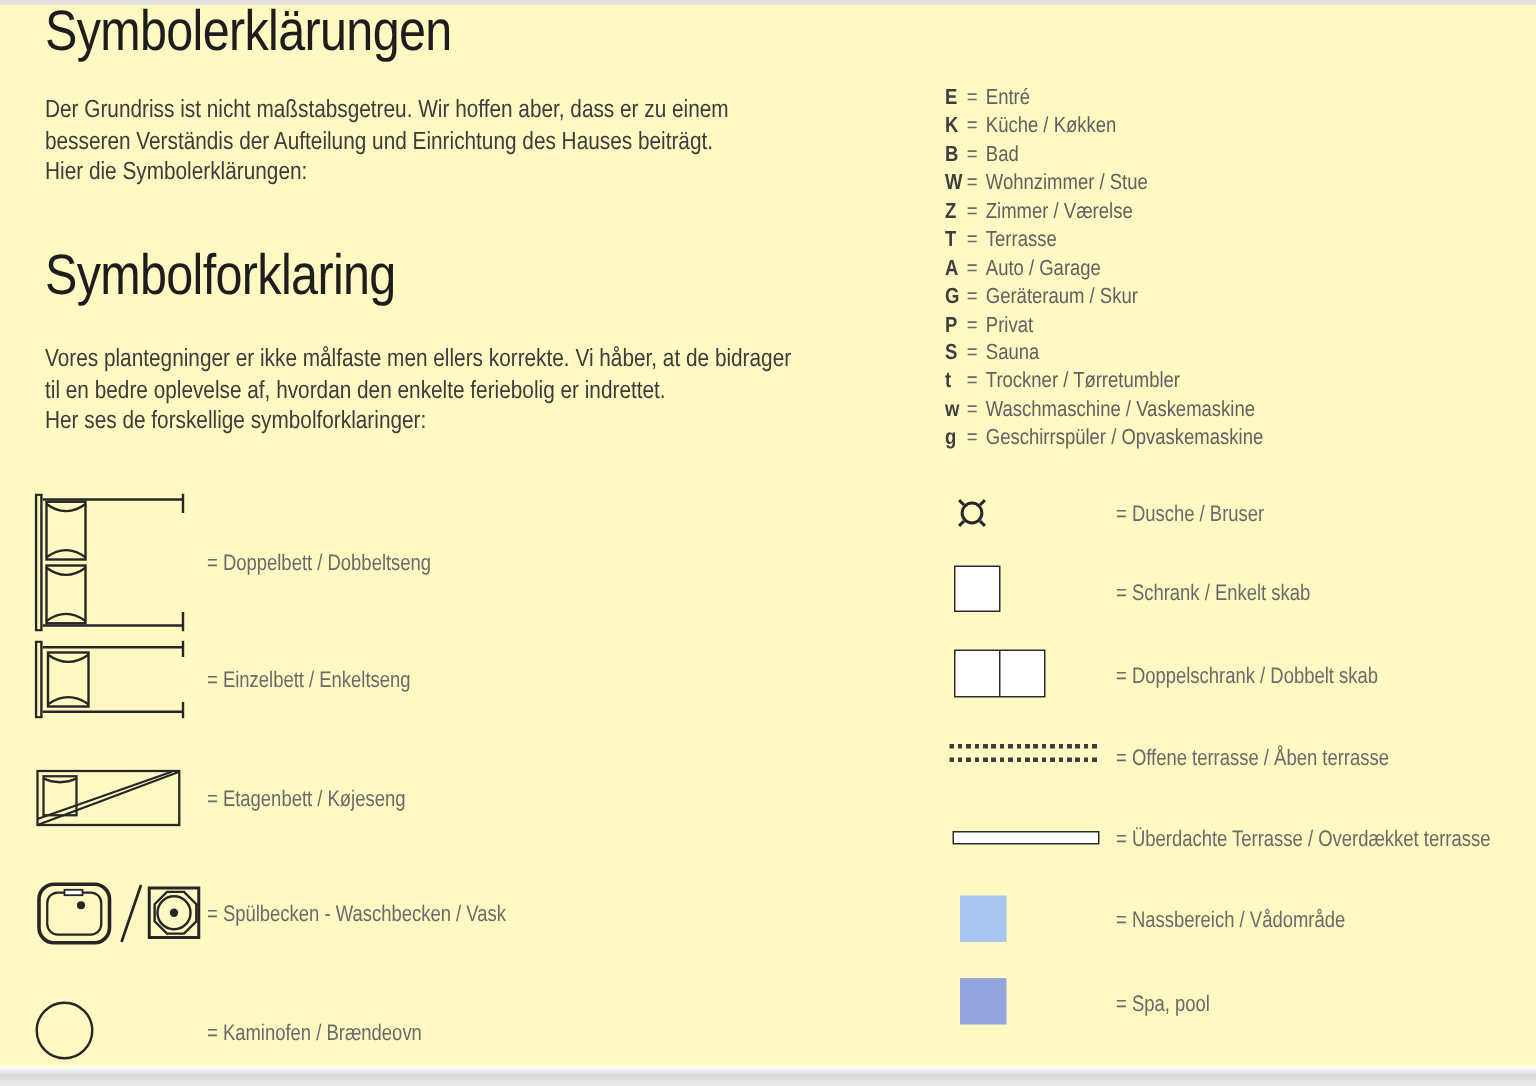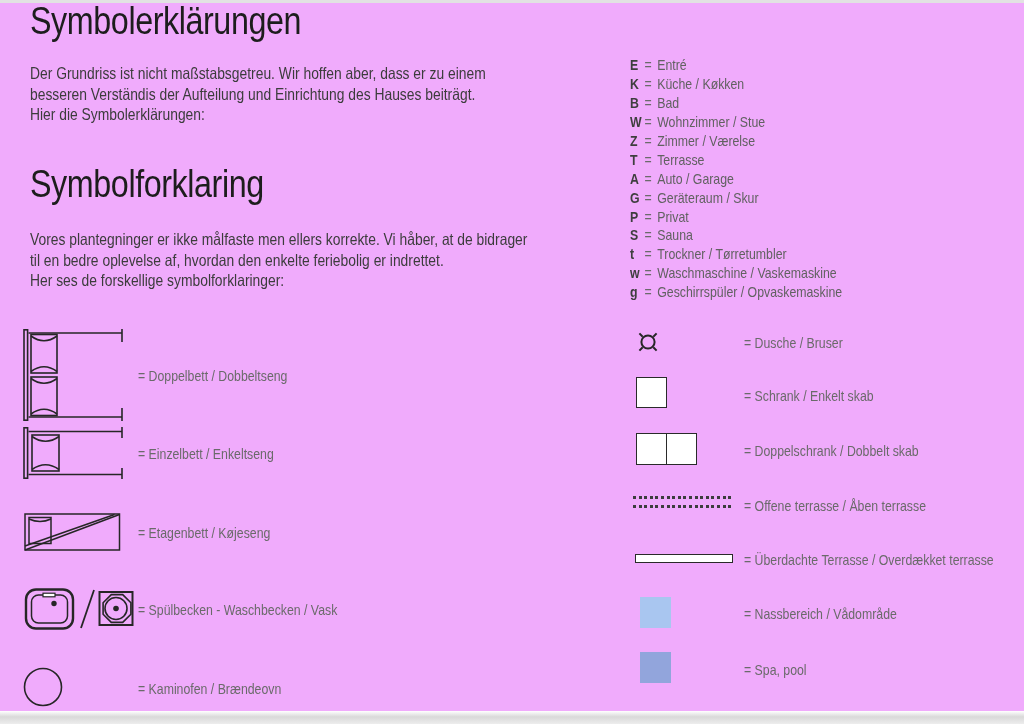--- a/index.html
+++ b/index.html
@@ -1,16 +1,16 @@
 <!DOCTYPE html>
 <html><head>
 <meta charset="utf-8">
 <style>
   html,body{margin:0;padding:0;background:#fff;}
-  #page{position:relative;width:1024px;height:724px;background:#f0abfc;overflow:hidden;
+  #page{position:relative;width:1024px;height:724px;background:#fef9c3;overflow:hidden;
         font-family:"Liberation Sans",sans-serif;color:#3c3c3c;}
   .abs{position:absolute;}
   .title{font-size:38px;line-height:42px;font-weight:500;color:#1d1d1d;letter-spacing:-0.5px;
          transform:scaleX(.85);transform-origin:0 0;white-space:nowrap;}
   .para{font-size:16.5px;line-height:20.6px;color:#3c3c3c;white-space:pre-line;
         transform:scaleX(.84);transform-origin:0 0;width:660px;}
   .legend{transform:scaleX(.85);transform-origin:0 0;}
   .lrow{display:flex;height:18.9px;align-items:center;font-size:14.5px;}
   .lkey{width:17px;font-weight:700;color:#3e3e3e;}
   .leq{width:15px;color:#6a6a6a;}

